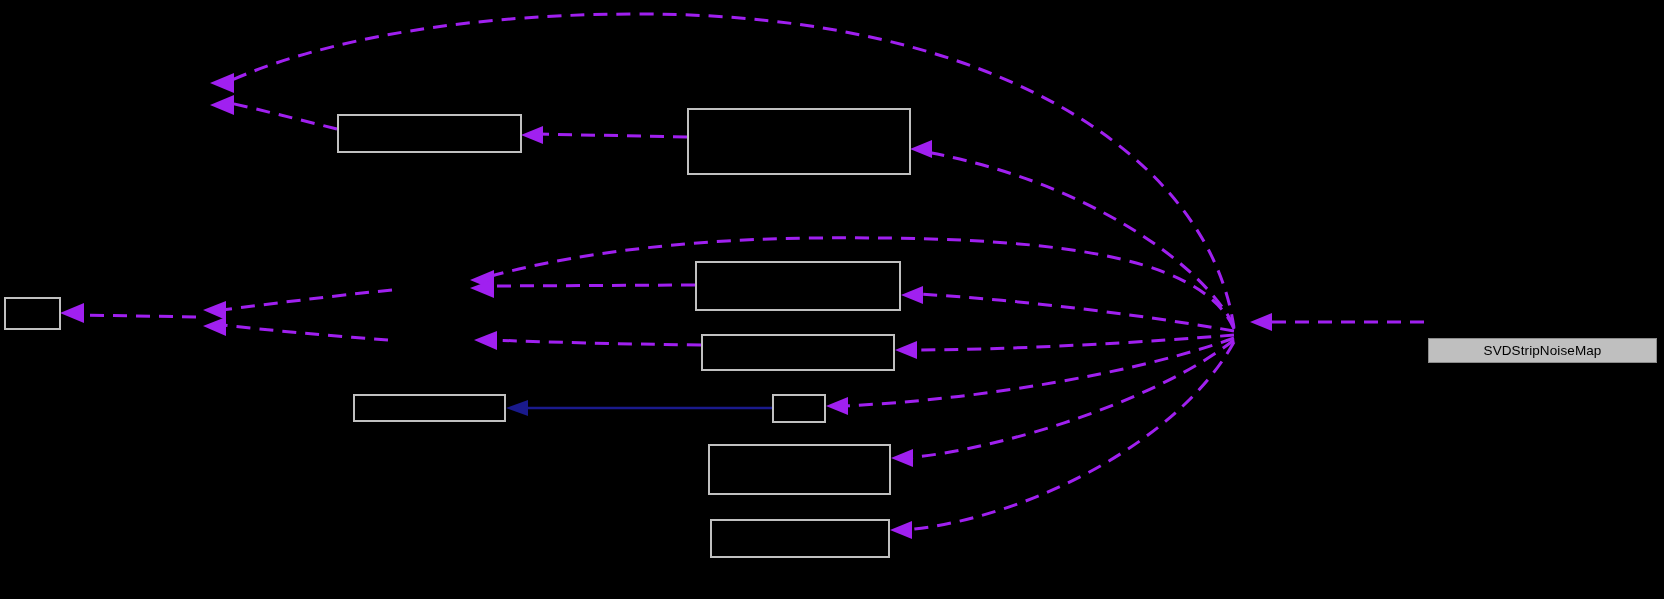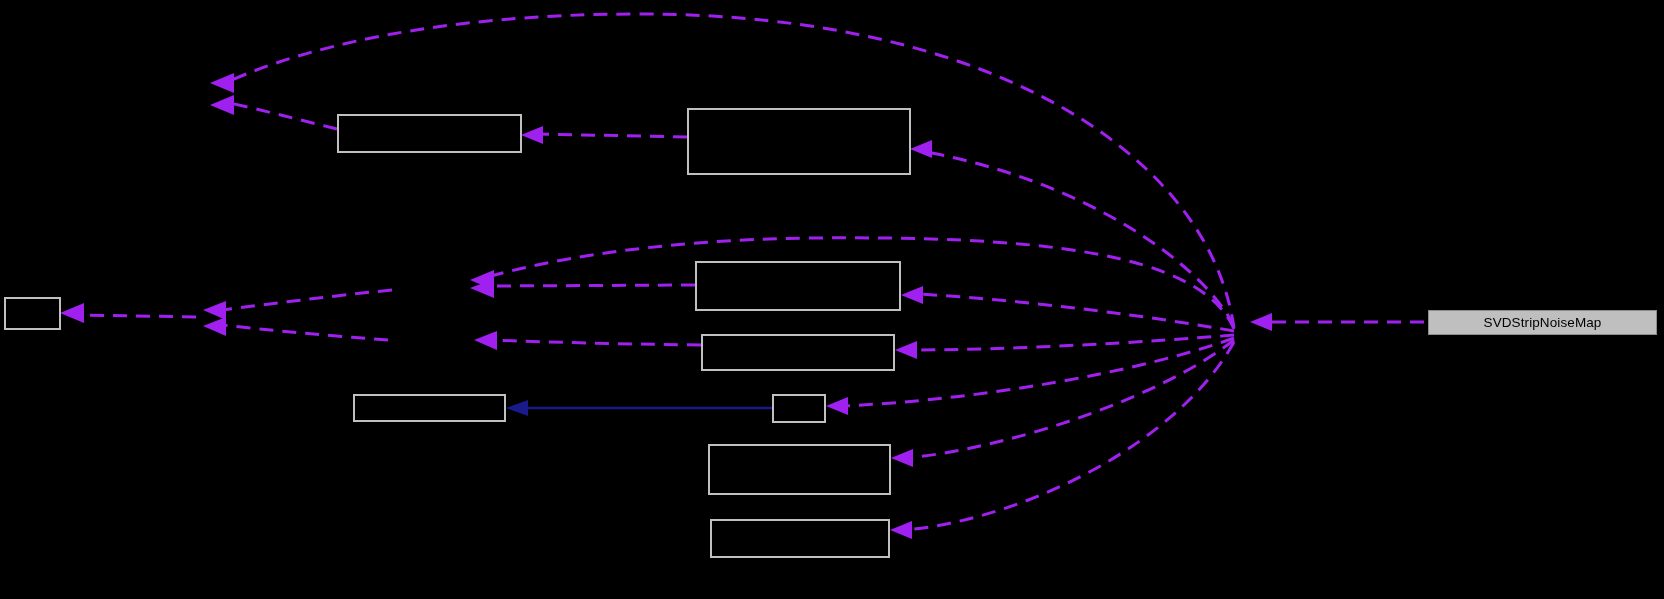--- a/index.html
+++ b/index.html
@@ -38,20 +38,21 @@
     line-height: 1;
     color: #000000;
     white-space: nowrap;
     overflow: hidden;
   }
   .node.filled {
     background: #bfbfbf;
     border: 1px solid #8c8c8c;
     color: #000000;
     padding: 0 7px;
+    margin-top: 28px;
   }
   .node-label {
     display: block;
     font-family: "Liberation Sans", sans-serif;
     font-size: 13.5px;
     letter-spacing: 0.1px;
   }
 </style>
 </head>
 <body>

